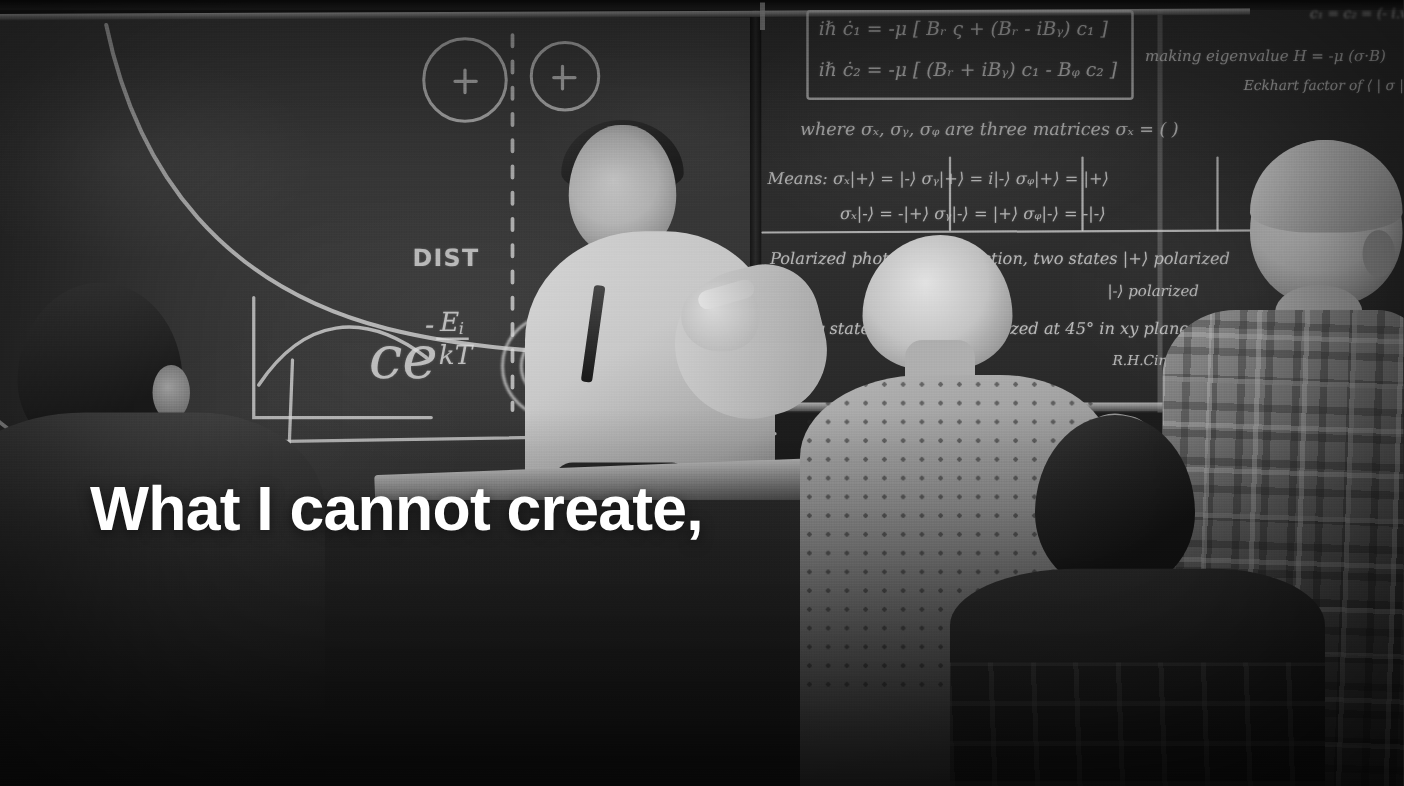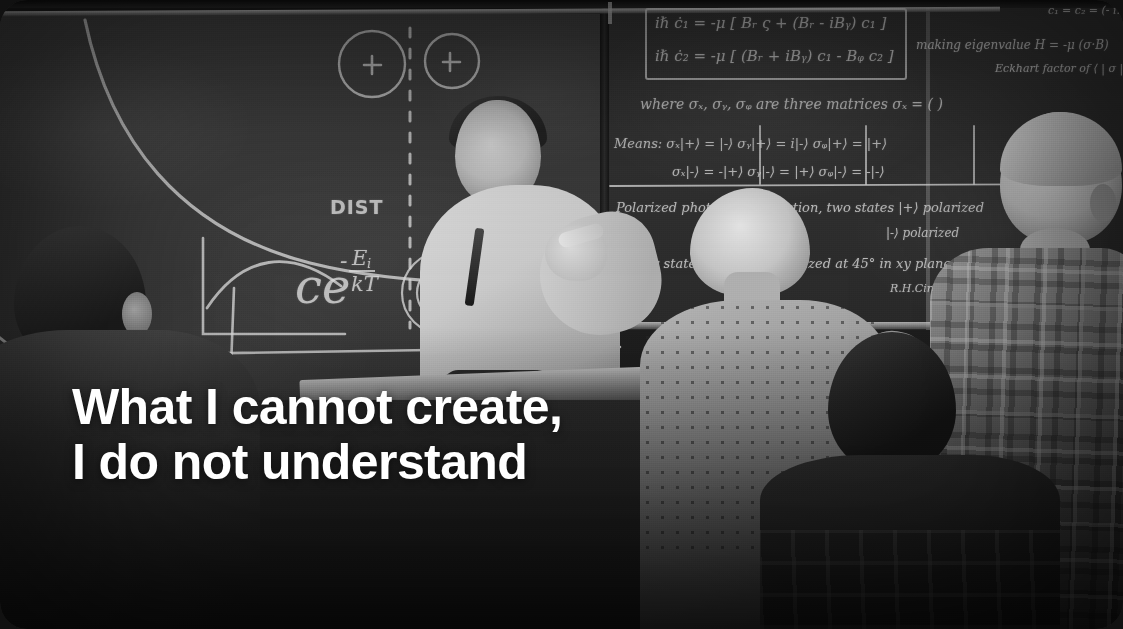--- a/index.html
+++ b/index.html
@@ -2,21 +2,20 @@
 <html><head>
 <meta charset="utf-8">
 <title>Feynman Quote Image</title>
 <style>
   html,body{margin:0;padding:0;background:#111;}
   *{box-sizing:border-box;}
   #stage{
     position:relative;width:1123px;height:629px;overflow:hidden;
     font-family:"Liberation Sans","DejaVu Sans",sans-serif;
     background:#242423;
-    border-radius:27px;
   }
 
   
   #photo{position:absolute;inset:0;overflow:hidden;filter:grayscale(1) contrast(1.02);}
 
   
   .wall{position:absolute;inset:0;background:#1d1f20;}
 
   
   .board{position:absolute;background:#393c3d;}
@@ -278,17 +277,16 @@
     </div>
 
     <div id="tone"></div>
     <div id="vignette"></div>
     <div id="grain"></div>
   </div>
 
   <div id="quote-overlay">
     <div id="quote-text">
       <span id="quote-line-1">What I cannot create,</span>
-      <span id="quote-line-2">I do not understand</span>
     </div>
   </div>
 
 </div>
 
 </body></html>

